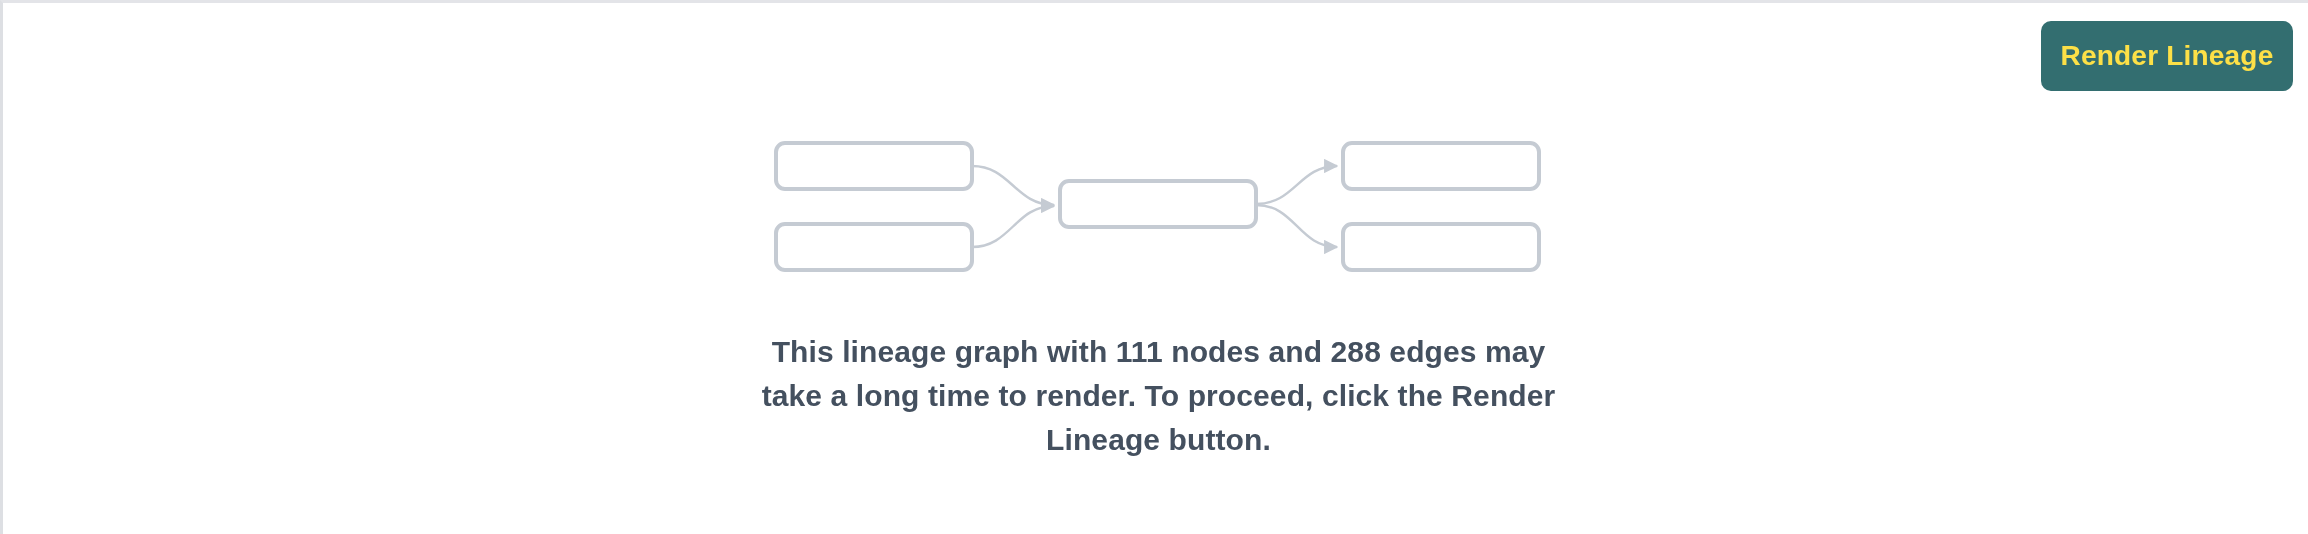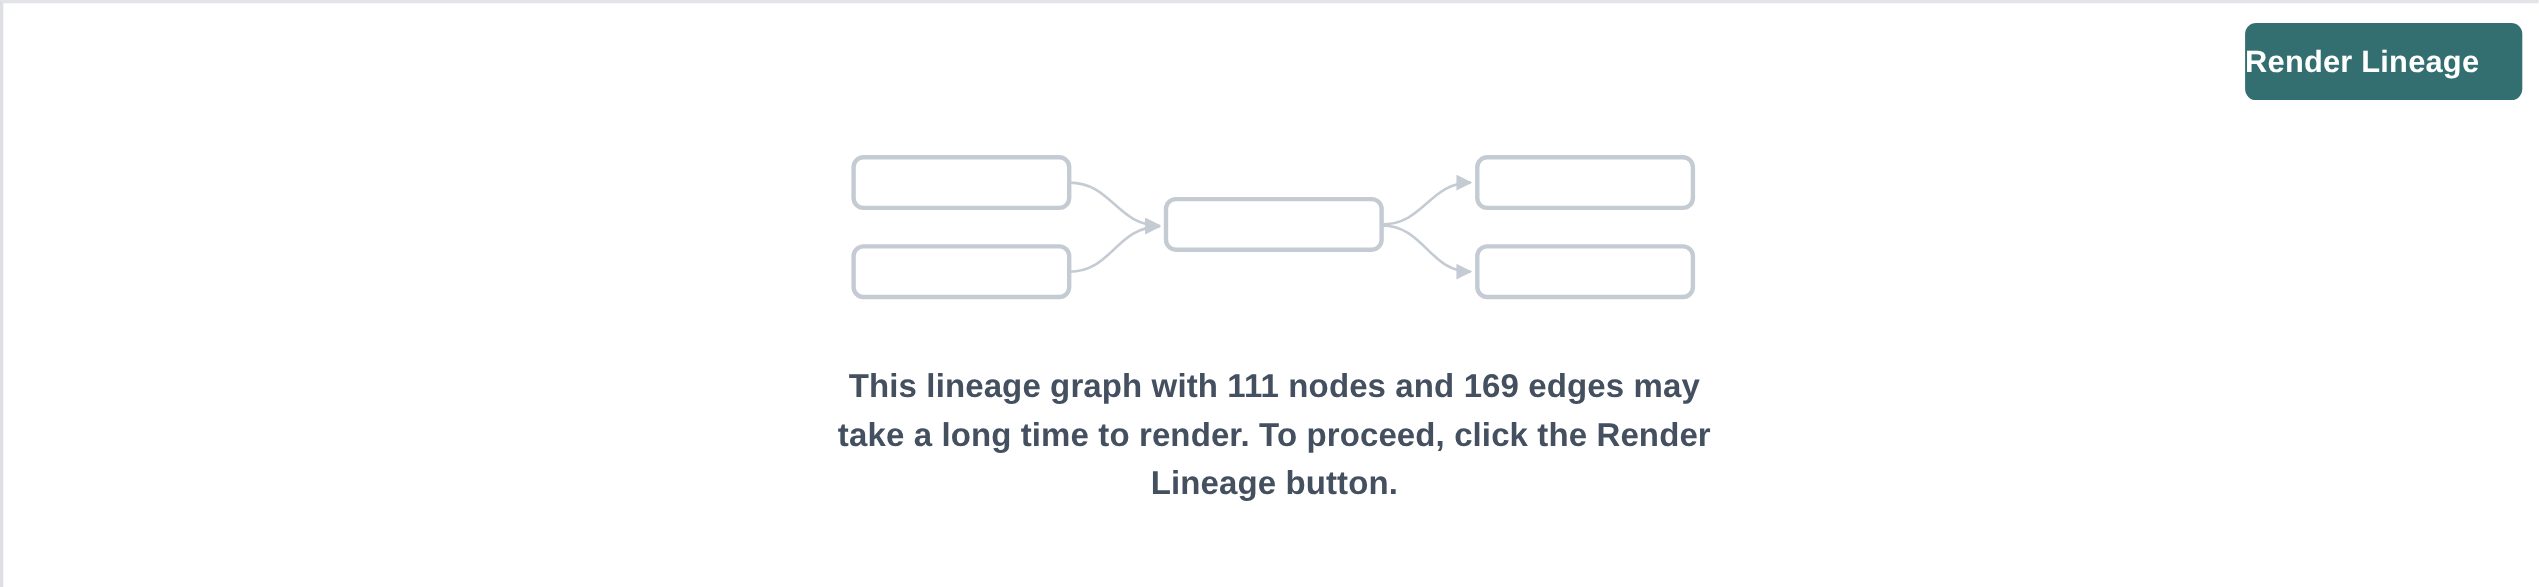--- a/index.html
+++ b/index.html
@@ -24,31 +24,31 @@
   }
 
   
   .render-btn {
     position: absolute;
     left: 2038px;
     top: 18px;
     width: 252px;
     height: 70px;
     background: #336e70;
-    color: #ffffff;
+    color: #fde047;
     border: none;
     border-radius: 10px;
     font-family: "Liberation Sans", sans-serif;
     font-size: 28px;
     font-weight: bold;
     letter-spacing: 0.2px;
     cursor: pointer;
     padding: 0;
     line-height: 70px;
-    text-align: left;
+    text-align: center;
   }
 
   
   .graph-wrap {
     position: absolute;
     left: 0;
     top: 0;
     width: 2308px;
     height: 534px;
     pointer-events: none;
@@ -101,15 +101,15 @@
       <g>
         <rect x="33" y="15" width="196" height="46" rx="9" ry="9" fill="#ffffff" stroke="#c5cbd3" stroke-width="4"></rect>
         <rect x="33" y="96" width="196" height="46" rx="9" ry="9" fill="#ffffff" stroke="#c5cbd3" stroke-width="4"></rect>
         <rect x="317" y="53" width="196" height="46" rx="9" ry="9" fill="#ffffff" stroke="#c5cbd3" stroke-width="4"></rect>
         <rect x="600" y="15" width="196" height="46" rx="9" ry="9" fill="#ffffff" stroke="#c5cbd3" stroke-width="4"></rect>
         <rect x="600" y="96" width="196" height="46" rx="9" ry="9" fill="#ffffff" stroke="#c5cbd3" stroke-width="4"></rect>
       </g>
     </svg>
   </div>
 
-  <div class="message">This lineage graph with 111 nodes and 169 edges may take a long time to render. To proceed, click the Render Lineage button.</div>
+  <div class="message">This lineage graph with 111 nodes and 288 edges may take a long time to render. To proceed, click the Render Lineage button.</div>
 
 </div>
 
 </body></html>

